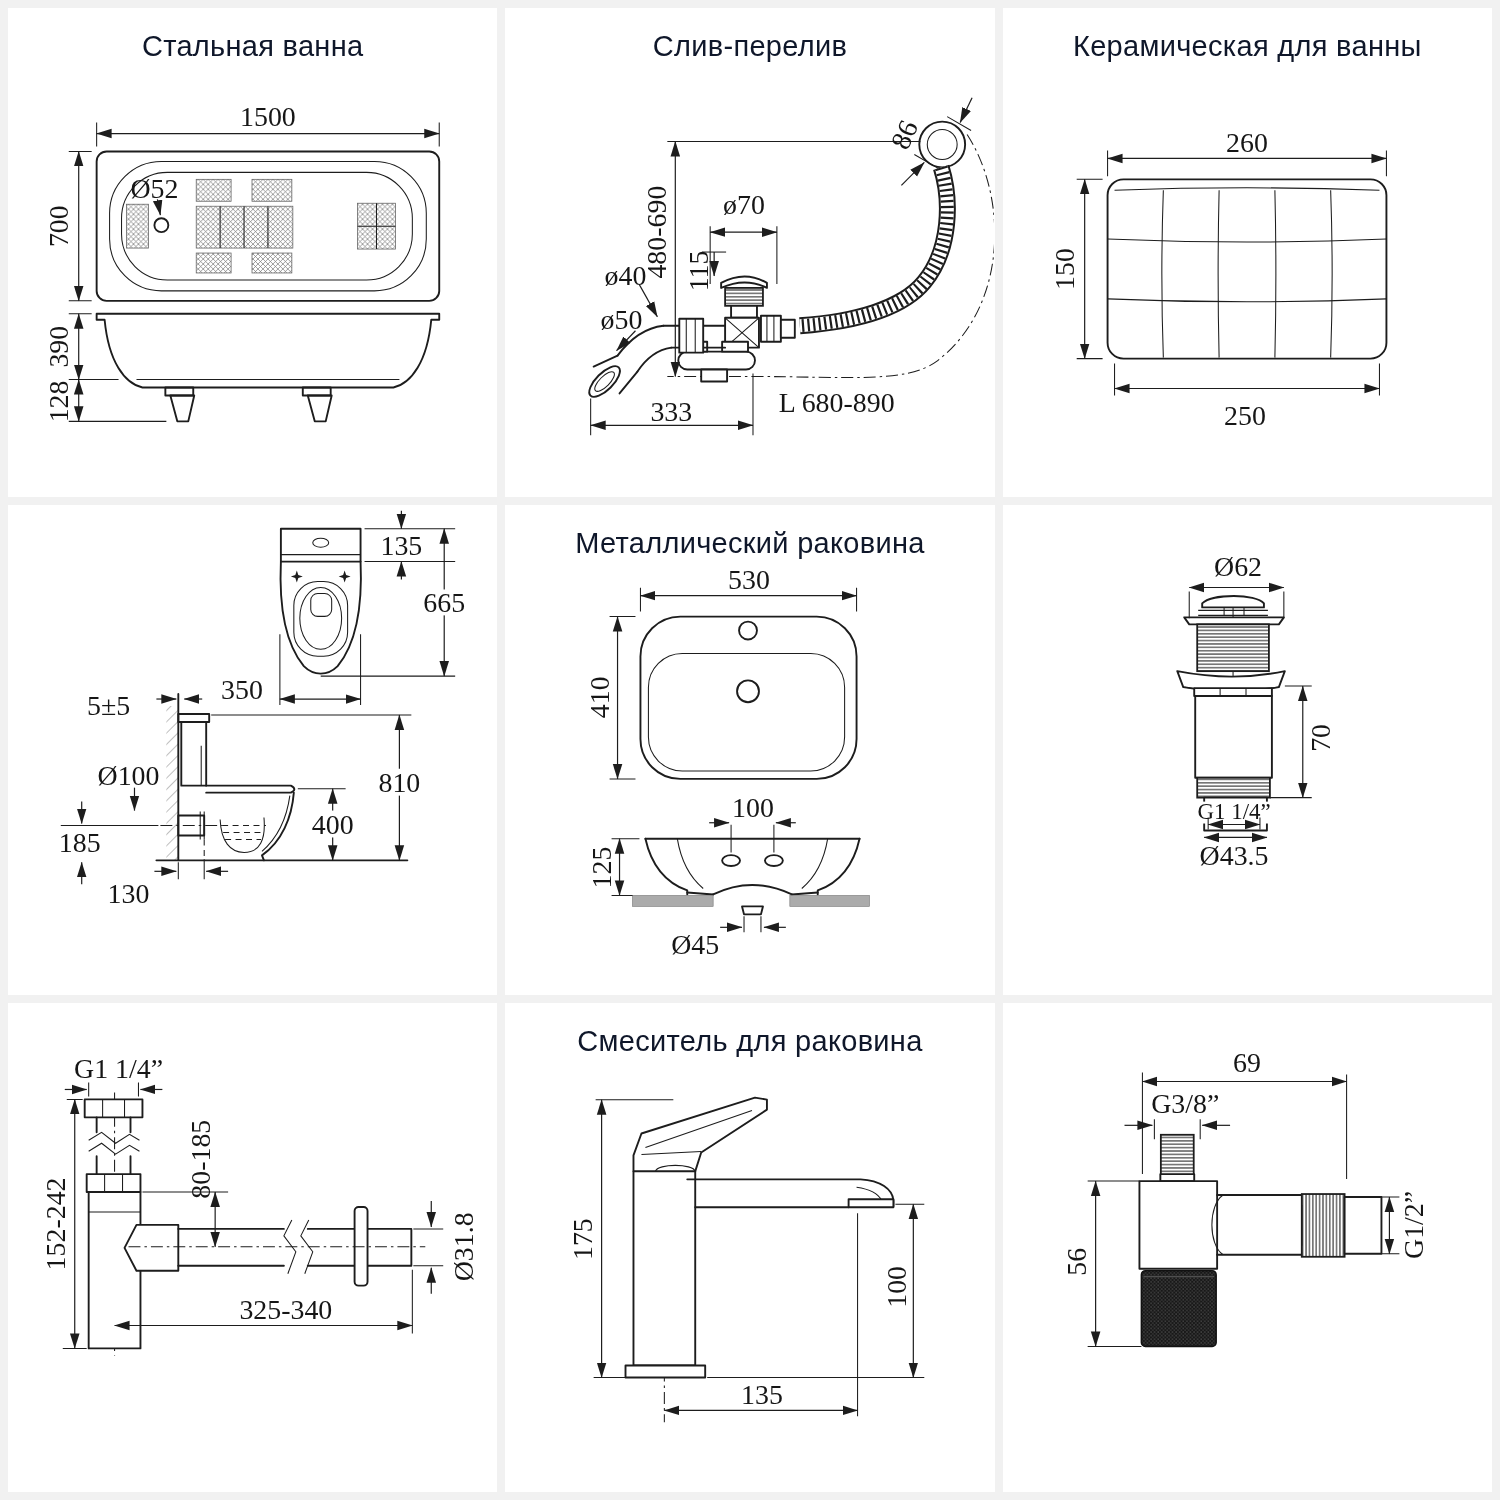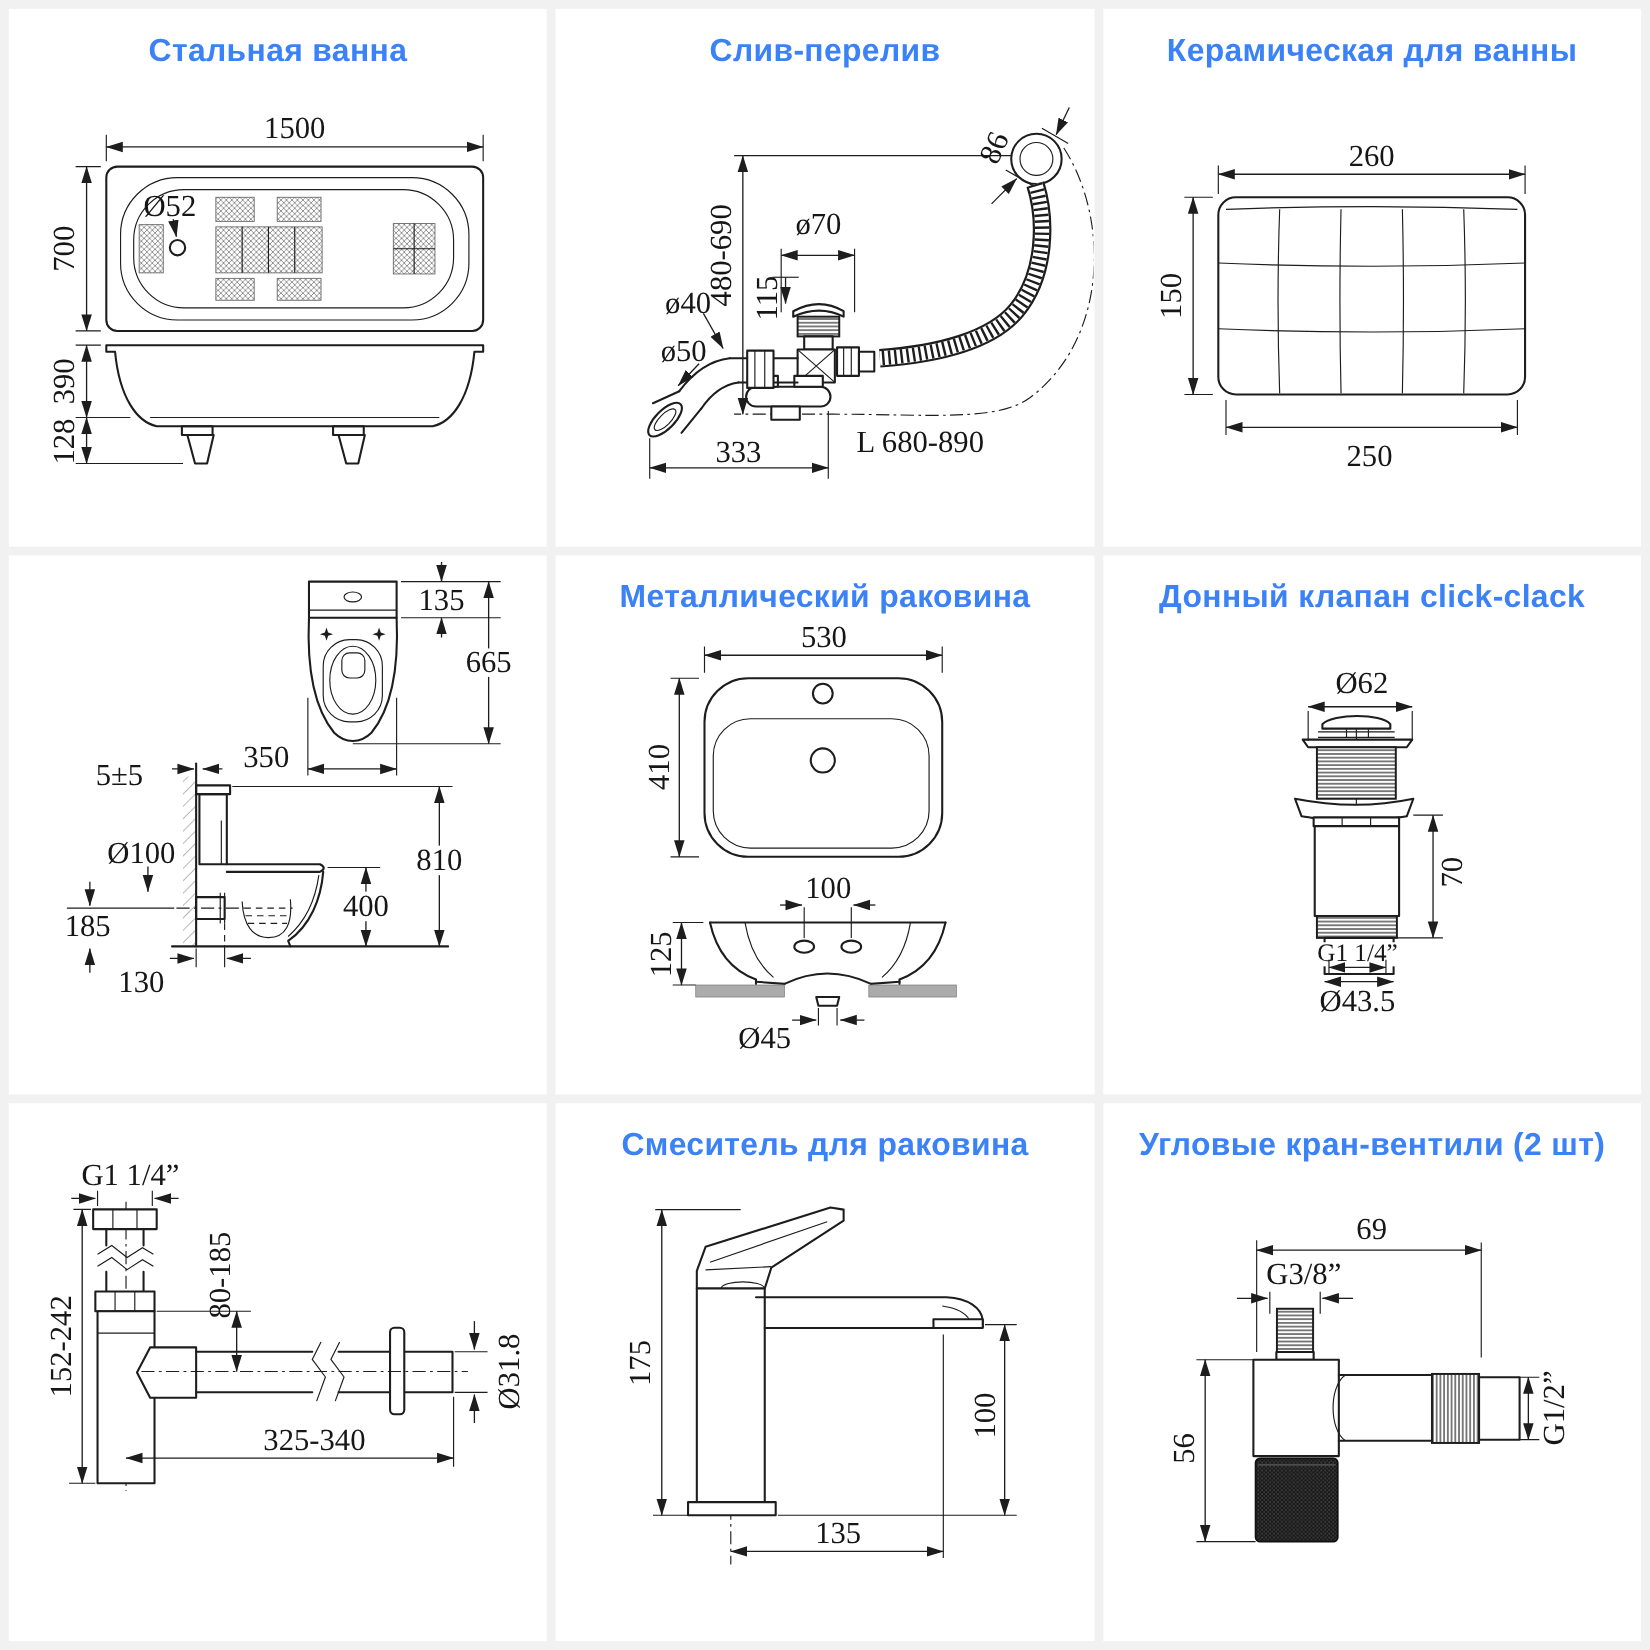--- a/index.html
+++ b/index.html
@@ -1,21 +1,21 @@
 <!DOCTYPE html>
 <html><head>
 <meta charset="utf-8">
 <style>
   html,body{margin:0;padding:0;background:#f1f1f1;}
   .sheet{width:1500px;height:1500px;box-sizing:border-box;display:grid;
     grid-template-columns:repeat(3,1fr);grid-template-rows:repeat(3,1fr);
     gap:8px;padding:8px;background:#f1f1f1;}
   .panel{background:#fff;display:flex;flex-direction:column;align-items:center;overflow:hidden;}
-  .panel h2{font-family:"Liberation Sans",sans-serif;font-weight:700;font-size:29px;
-    color:#3b82f6;margin:22px 6px 0;white-space:nowrap;letter-spacing:.3px;}
+  .panel h2{font-family:"Liberation Sans",sans-serif;font-weight:400;font-size:29px;
+    color:#0f172a;margin:22px 6px 0;white-space:nowrap;letter-spacing:.3px;}
   svg.draw{width:488px;height:402px;margin-top:0;}
   .ln{fill:none;stroke:#1d1d1d;stroke-width:1.9;stroke-linecap:round;stroke-linejoin:round;}
   .lnf{fill:#fff;stroke:#1d1d1d;stroke-width:1.9;stroke-linejoin:round;}
   .thin{fill:none;stroke:#1d1d1d;stroke-width:1.05;}
   .dim{fill:none;stroke:#1d1d1d;stroke-width:1.2;}
   .dd{stroke-dasharray:12 4 2.5 4;}
   .dsh{stroke-dasharray:6 4.5;}
   .pad{fill:url(#xh);stroke:#666;stroke-width:.8;}
   .thr{fill:url(#hs);stroke:#1d1d1d;stroke-width:1.8;}
   .thrv{fill:url(#vs);stroke:#1d1d1d;stroke-width:1.8;}
@@ -293,21 +293,20 @@
         <text class="ctr" x="96" y="307" transform="rotate(-90 96 307)">125</text>
         <path class="thin" d="M239,356 V372 M256,356 V372"></path>
         <line class="dim" x1="215" y1="367" x2="237" y2="367" marker-end="url(#ar)"></line>
         <line class="dim" x1="281" y1="367" x2="259" y2="367" marker-end="url(#ar)"></line>
         <text class="ctr" x="190" y="384">Ø45</text>
       </g>
     </svg>
   </section>
 
   <section class="panel">
-    <h2>Донный клапан click-clack</h2>
     <svg class="draw" viewBox="0 0 490 400">
       <g>
         <line class="thin" x1="231" y1="92" x2="231" y2="322"></line>
         <path class="lnf" d="M200,97 C210,87 254,87 262,97 L262,101 L200,101 Z"></path>
         <path class="thin" d="M196,104 H266 M196,109 H266 M222,101 V109 M242,101 V109"></path>
         <path class="lnf" d="M182,111 L282,111 L277,118 L187,118 Z"></path>
         <rect class="thr" x="195" y="118" width="72" height="47"></rect>
         <path class="lnf" d="M175,165 Q231,176 283,165 L277,181 Q231,189 181,181 Z"></path>
         <path class="thin" d="M181,181 Q231,189 277,181"></path>
         <rect class="lnf" x="192" y="182" width="78" height="8"></rect>
@@ -396,21 +395,20 @@
         <line class="dim" x1="409" y1="145" x2="409" y2="319" marker-start="url(#ar)" marker-end="url(#ar)"></line>
         <text class="ctr" x="392" y="228" transform="rotate(-90 392 228)">100</text>
         <line class="thin" x1="353" y1="154" x2="353" y2="358"></line>
         <line class="dim" x1="159" y1="352" x2="353" y2="352" marker-start="url(#ar)" marker-end="url(#ar)"></line>
         <text class="ctr" x="257" y="336">135</text>
       </g>
     </svg>
   </section>
 
   <section class="panel">
-    <h2>Угловые кран-вентили (2 шт)</h2>
     <svg class="draw" viewBox="0 0 490 400">
       <g>
         <rect class="thrv" x="152" y="137" width="46" height="33" transform="rotate(90 175 153.5)"></rect>
         <rect class="lnf" x="158" y="170" width="34" height="7"></rect>
         <rect class="lnf" x="137" y="177" width="78" height="88"></rect>
         <path class="thin" d="M221,191 C206,201 206,241 221,251"></path>
         <path class="ln" d="M215,191 H300 M215,251 H300"></path>
         <rect class="thrv" x="300" y="190" width="43" height="63"></rect>
         <line class="thin" x1="300" y1="201" x2="300" y2="242"></line>
         <rect class="lnf" x="343" y="193" width="37" height="57"></rect>

